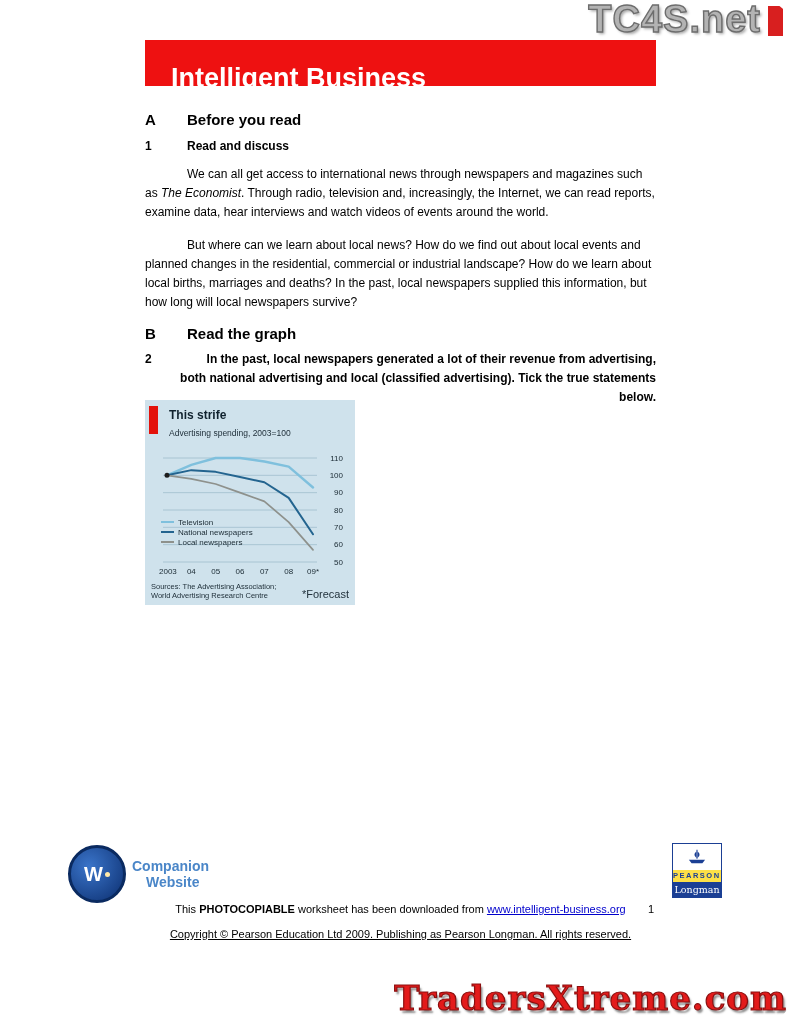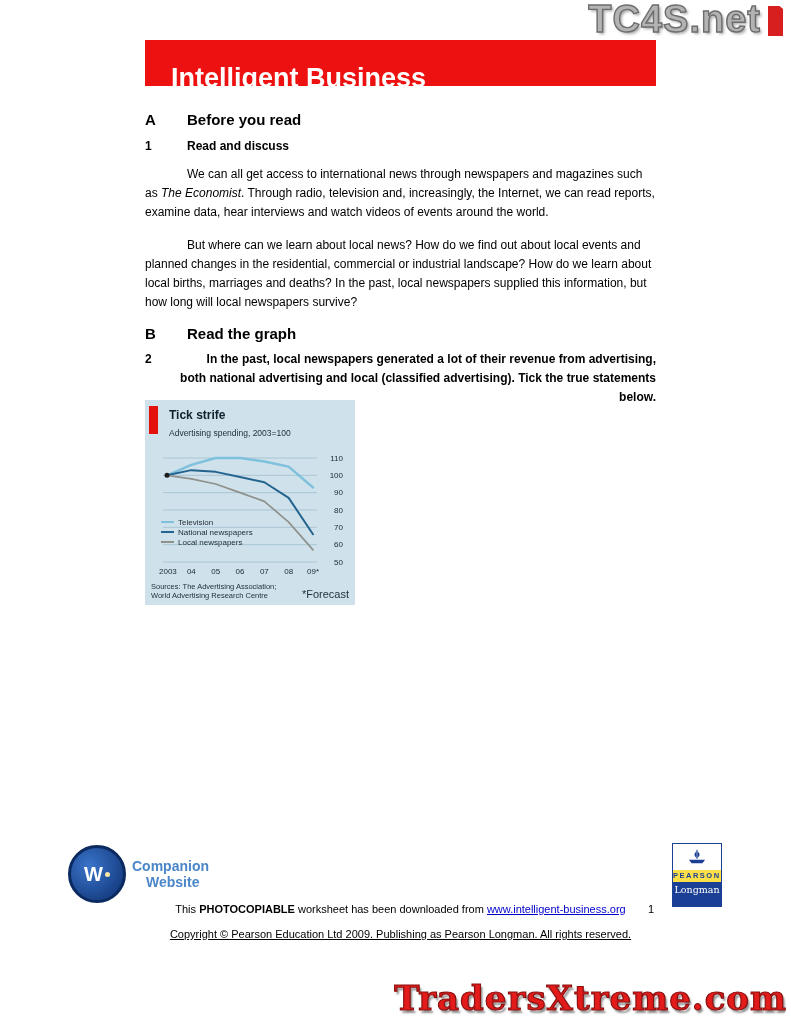--- a/index.html
+++ b/index.html
@@ -57,21 +57,21 @@
   .wdot{display:inline-block;width:5px;height:5px;border-radius:50%;background:#ffe9a8;margin-left:2px;}
   .companion-words{margin-left:6px;color:#4a86c8;font-weight:bold;font-size:14px;line-height:16px;}
   .companion-words .w2{margin-left:14px;}
 
   .pearson{position:absolute;left:672px;top:843px;width:50px;}
   .pearson-top{height:26px;background:#fff;border:1px solid #1b3f94;border-bottom:none;
         display:flex;align-items:center;justify-content:center;}
   .pearson-name{background:#fde047;border-left:1px solid #1b3f94;border-right:1px solid #1b3f94;
         font-size:7.5px;font-weight:bold;letter-spacing:1.5px;color:#1b3f94;padding:1px 0 2px;}
   .pearson-imprint{background:#1b3f94;color:#fff;text-align:center;font-size:9.5px;
-        font-family:"DejaVu Serif",serif;padding:2px 0 12px;}
+        font-family:"DejaVu Serif",serif;padding:2px 0 3px;}
 
   
   .footer-line{position:absolute;left:145px;top:903px;width:511px;font-size:11px;text-align:center;}
   .footer-line a{color:#0000cc;text-decoration:underline;}
   .pagenum{position:absolute;right:2px;top:0;}
   .copyright{position:absolute;left:145px;top:928px;width:511px;text-align:center;font-size:11px;margin:0;text-decoration:underline;}
 
   
   .traders{position:absolute;right:4px;bottom:6px;font-family:"DejaVu Serif",serif;font-weight:bold;
         font-size:34px;letter-spacing:1px;color:#e31b1b;-webkit-text-stroke:1.2px #8a0f0f;
@@ -108,21 +108,21 @@
     <span>Read the graph</span>
   </div>
 
   <div class="item2">
     <span class="n">2</span>
     <p>In the past, local newspapers generated a lot of their revenue from advertising, both national advertising and local (classified advertising). Tick the true statements below.</p>
   </div>
 
   <div class="chartbox">
     <div class="chart-accent"></div>
-    <div class="chart-title">Tick strife</div>
+    <div class="chart-title">This strife</div>
     <div class="chart-subtitle">Advertising spending, 2003=100</div>
     <svg id="chart-svg" viewBox="0 0 190 132">
         <line x1="6" y1="8" x2="160" y2="8" stroke="#9fbecd" stroke-width="0.8"></line>
         <text x="186" y="10.8" font-size="8" text-anchor="end" fill="#1a2a33" font-family="Liberation Sans, sans-serif">110</text>
         <line x1="6" y1="25.333333333333332" x2="160" y2="25.333333333333332" stroke="#9fbecd" stroke-width="0.8"></line>
         <text x="186" y="28.133333333333333" font-size="8" text-anchor="end" fill="#1a2a33" font-family="Liberation Sans, sans-serif">100</text>
         <line x1="6" y1="42.666666666666664" x2="160" y2="42.666666666666664" stroke="#9fbecd" stroke-width="0.8"></line>
         <text x="186" y="45.46666666666666" font-size="8" text-anchor="end" fill="#1a2a33" font-family="Liberation Sans, sans-serif">90</text>
         <line x1="6" y1="60" x2="160" y2="60" stroke="#9fbecd" stroke-width="0.8"></line>
         <text x="186" y="62.8" font-size="8" text-anchor="end" fill="#1a2a33" font-family="Liberation Sans, sans-serif">80</text>

